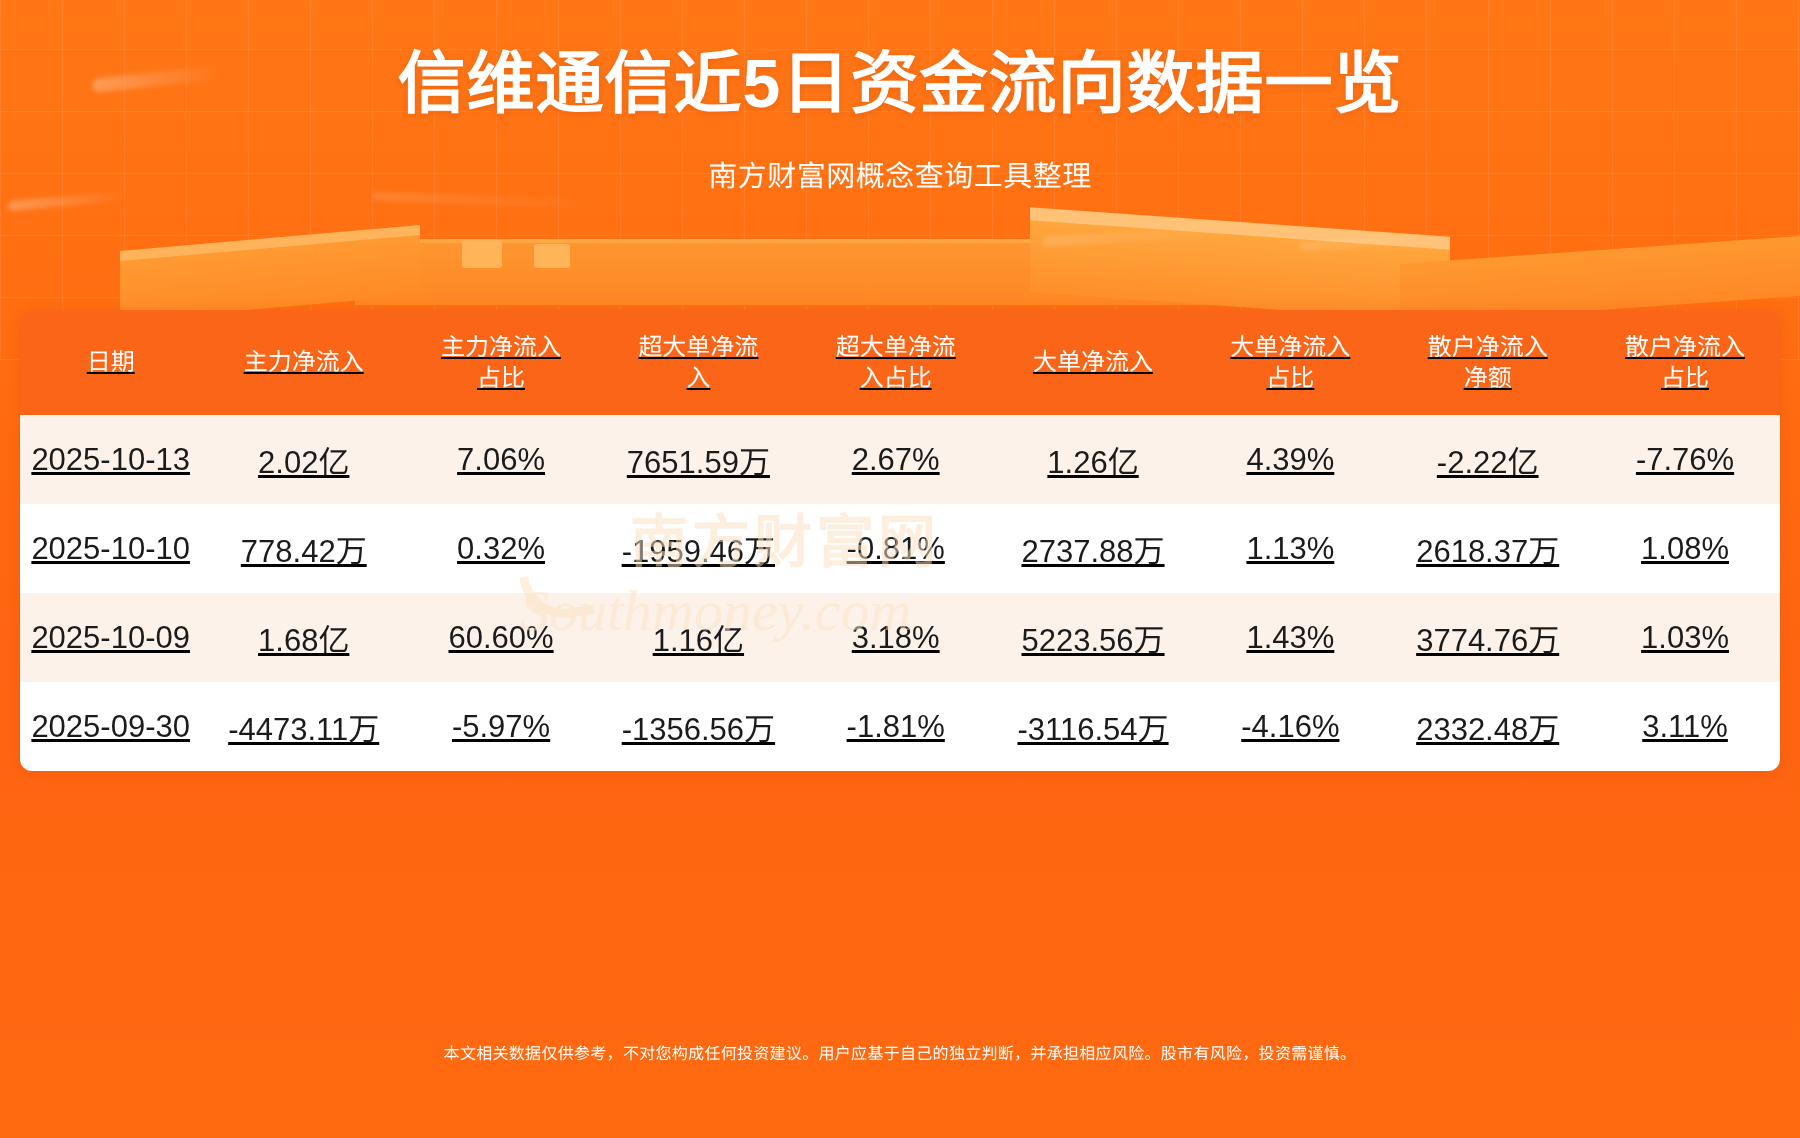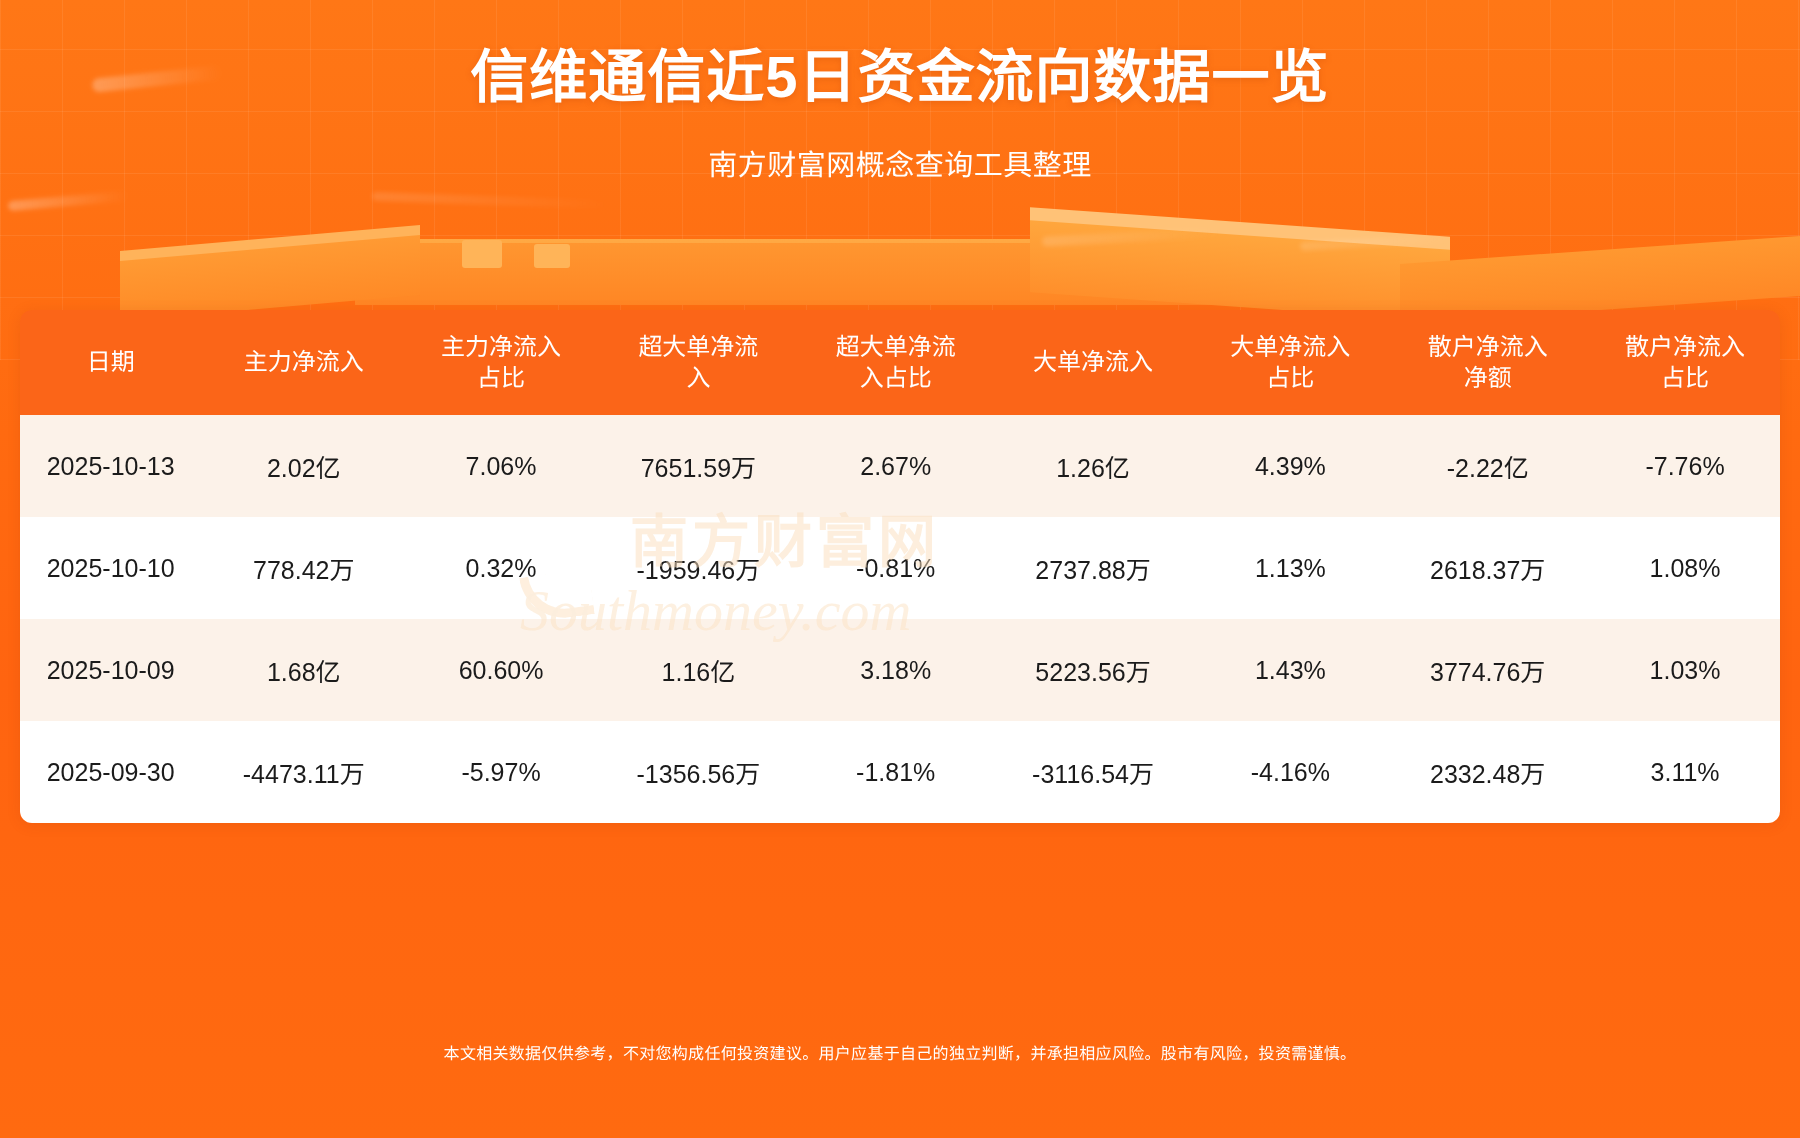--- a/index.html
+++ b/index.html
@@ -108,21 +108,21 @@
   .hero {
     position: absolute;
     left: 0; top: 0;
     width: 1800px;
     text-align: center;
     z-index: 5;
   }
   .hero-title {
     margin-top: 44px;
     color: #ffffff;
-    font-size: 58px;
+    font-size: 68px;
     font-weight: bold;
     letter-spacing: 1px;
     line-height: 1.15;
     text-shadow: 0 2px 6px rgba(180,60,0,0.25);
   }
   .hero-subtitle {
     margin-top: 30px;
     color: #ffffff;
     font-size: 29px;
     font-weight: normal;
@@ -138,39 +138,40 @@
     border-radius: 12px;
     overflow: hidden;
     z-index: 10;
     box-shadow: 0 2px 14px rgba(160,50,0,0.14);
   }
 
   table.flow {
     width: 100%;
     border-collapse: collapse;
     table-layout: fixed;
+    text-decoration: underline;
   }
 
   table.flow thead th {
     background: #fb6518;
     color: #ffffff;
     font-size: 24px;
     font-weight: normal;
     line-height: 1.28;
     padding: 22px 6px;
     height: 100px;
     vertical-align: middle;
     text-align: center;
   }
 
   table.flow tbody td {
-    font-size: 25px;
+    font-size: 31px;
     color: #1b1b1b;
     text-align: center;
-    height: 102px;
+    height: 85px;
     padding: 22px 4px;
     vertical-align: middle;
     white-space: nowrap;
   }
 
   table.flow tbody tr:nth-child(odd)  td { background: #fcf2e9; }
   table.flow tbody tr:nth-child(even) td { background: #ffffff; }
 
   
   col.c-date  { width: 170px; }

